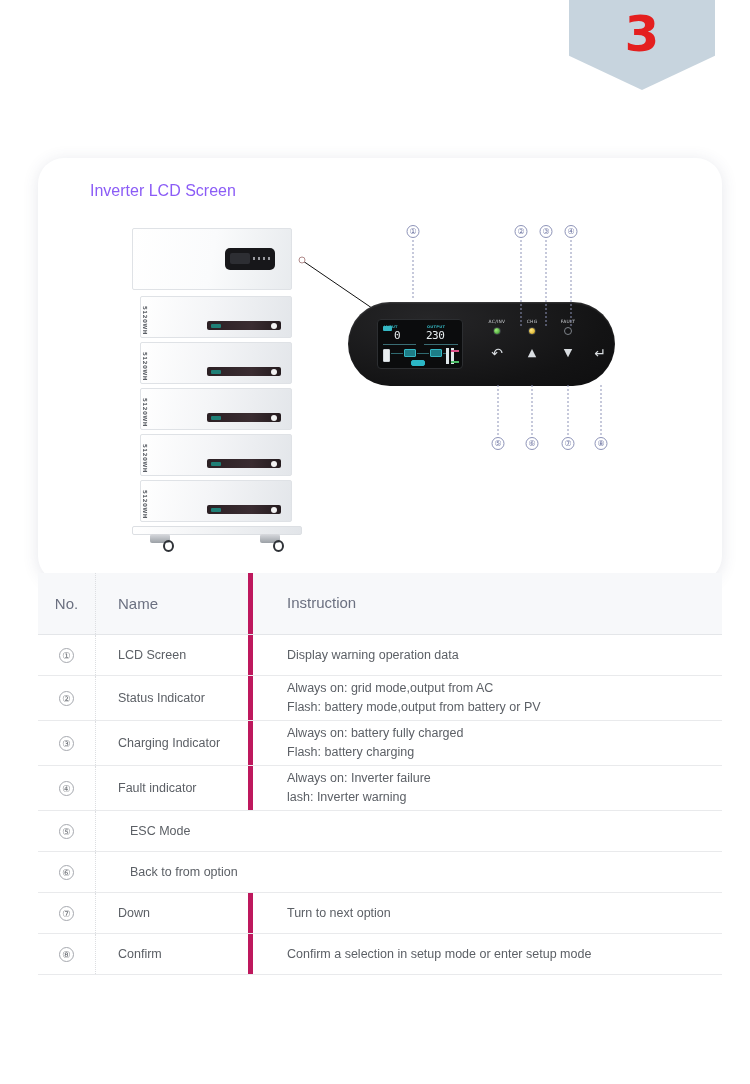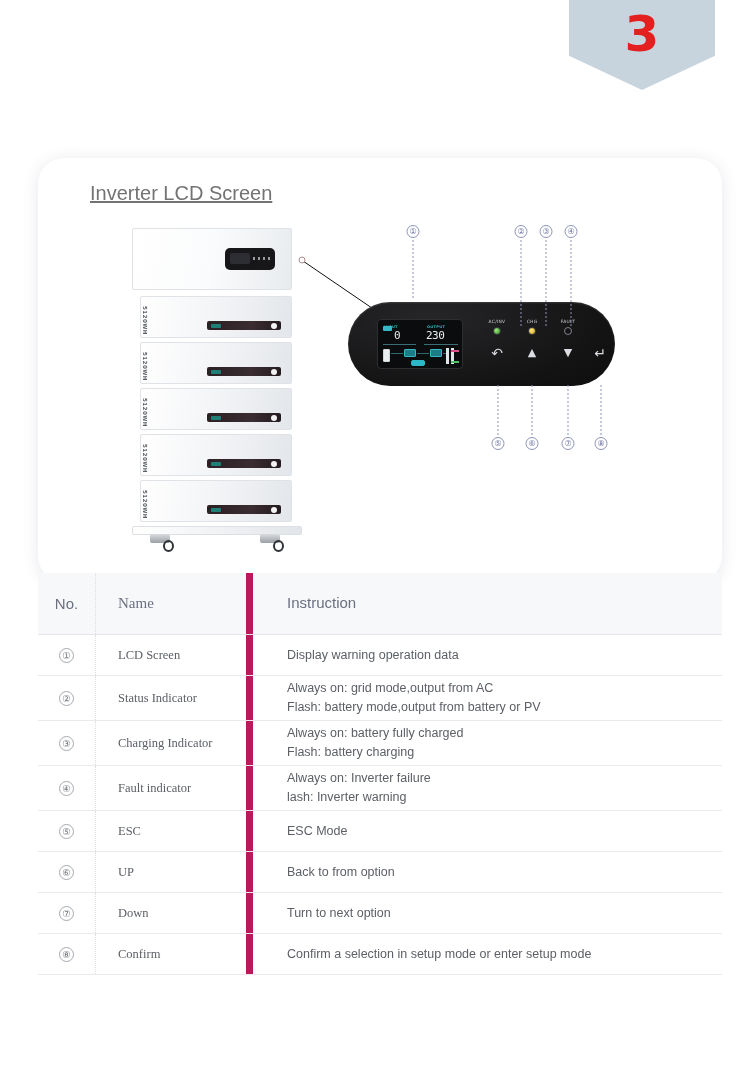--- a/index.html
+++ b/index.html
@@ -59,24 +59,23 @@
     height: 424px;
     background: #ffffff;
     border-radius: 26px;
     box-shadow: 0 2px 16px rgba(60,70,110,0.13);
   }
 
   .card-title {
     position: absolute;
     left: 52px;
     top: 24px;
-    font-size: 20px;
-    color: #737373;
+    font-size: 16px;
+    color: #8b5cf6;
     font-weight: 400;
-    text-decoration: underline;
   }
 
   
   .diagram {
     position: absolute;
     left: 0; top: 70px;
     width: 684px; height: 350px;
   }
 
   
@@ -338,23 +337,23 @@
     width: 58px;
     text-align: center;
     flex: 0 0 58px;
     border-right: 1px dotted #dcdee1;
     align-self: stretch;
     display: flex; align-items: center; justify-content: center;
   }
   .c-name {
     flex: 0 0 157px;
     padding-left: 22px;
-    border-right: 7px solid #be185d;
+    border-right: 5px solid #be185d;
     align-self: stretch;
-    display: flex; align-items: center; font-family: Liberation Serif, serif;
+    display: flex; align-items: center;
   }
   .c-ins {
     flex: 1 1 auto;
     padding-left: 34px;
     align-self: stretch;
     display: flex; align-items: center;
     white-space: pre-line;
     line-height: 1.5;
   }
   .trow.head .c-no,
@@ -554,29 +553,27 @@
       </div>
     <div class="c-name">Fault indicator</div>
     <div class="c-ins">Always on: Inverter failure
 lash: Inverter warning</div>
   </div>
 
   <div class="trow r1">
     <div class="c-no">
         <span class="num-circle">⑤</span>
       </div>
-    <div class="c-name">ESC</div>
     <div class="c-ins">ESC Mode</div>
   </div>
 
   <div class="trow r1">
     <div class="c-no">
         <span class="num-circle">⑥</span>
       </div>
-    <div class="c-name">UP</div>
     <div class="c-ins">Back to from option</div>
   </div>
 
   <div class="trow r1">
     <div class="c-no">
         <span class="num-circle">⑦</span>
       </div>
     <div class="c-name">Down</div>
     <div class="c-ins">Turn to next option</div>
   </div>

